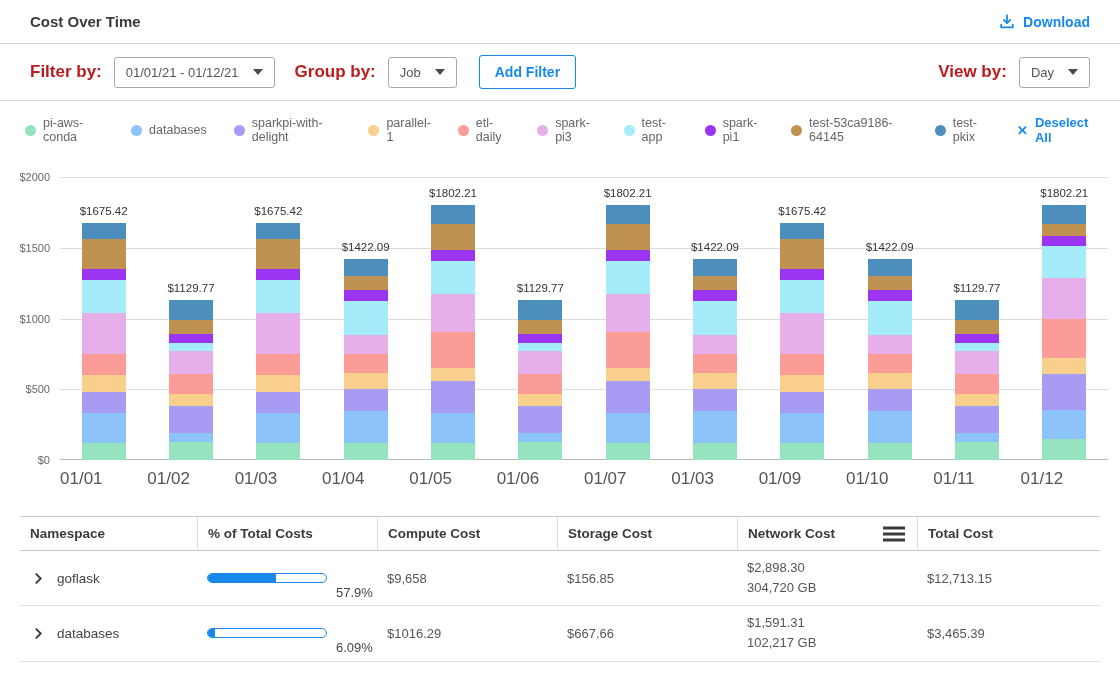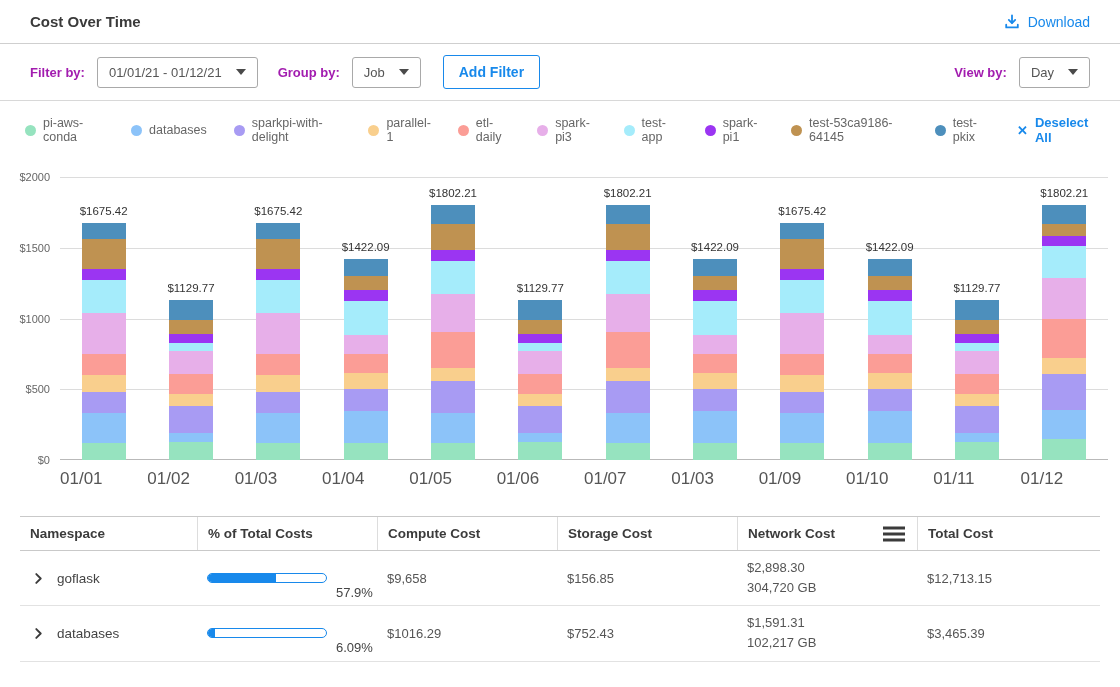--- a/index.html
+++ b/index.html
@@ -4,26 +4,26 @@
 <style>
   * { box-sizing: border-box; margin: 0; padding: 0; }
   html,body { width:1120px; height:687px; background:#fff; overflow:hidden;
     font-family:"Liberation Sans", sans-serif; color:#3b3b3b; }
 
   
   .header { display:flex; justify-content:space-between; align-items:center;
     padding:13px 30px; border-bottom:1px solid #cfcfcf; }
   .title { font-size:15px; font-weight:bold; color:#3a3a3a; }
   .download { display:flex; align-items:flex-start; gap:8px; color:var(--accent);
-    font-weight:normal; font-size:14px; cursor:pointer; }
+    font-weight:bold; font-size:14px; cursor:pointer; }
 
   
   .toolbar { display:flex; align-items:center; gap:12px; padding:11px 30px;
     border-bottom:1px solid #d8d8d8; }
-  .tlabel { font-weight:bold; font-size:13px; color:#a21caf; white-space:nowrap; }
+  .tlabel { font-weight:bold; font-size:17px; color:#b91c1c; white-space:nowrap; }
   .select { display:flex; align-items:center; gap:14px; border:1px solid #a9a9a9;
     border-radius:3px; padding:7px 11px; font-size:13px; color:#555;
     background:#fff; cursor:pointer; white-space:nowrap; }
   .caret { width:0; height:0; border-left:5px solid transparent;
     border-right:5px solid transparent; border-top:6px solid #4a4a4a; }
   .add-filter { margin-left:10px; border:1px solid var(--accent); color:var(--accent);
     font-weight:bold; font-size:14px; padding:8px 15px; border-radius:3px;
     background:#fff; cursor:pointer; font-family:inherit; }
   .spacer { flex:1; }
 
@@ -424,20 +424,20 @@
       </span>
       <span>databases</span>
     </div>
     <div class="pct-cell">
       <span class="pbar">
           <span class="pfill" style="width: 6.09%; display: block;"></span>
         </span>
       <span class="pct-text">6.09%</span>
     </div>
     <div class="cell">$1016.29</div>
-    <div class="cell">$752.43</div>
+    <div class="cell">$667.66</div>
     <div class="cell net-cell">
       <div>$1,591.31</div>
       <div>102,217 GB</div>
     </div>
     <div class="cell">$3,465.39</div>
   </div>
 </div>
 
 </body></html>

